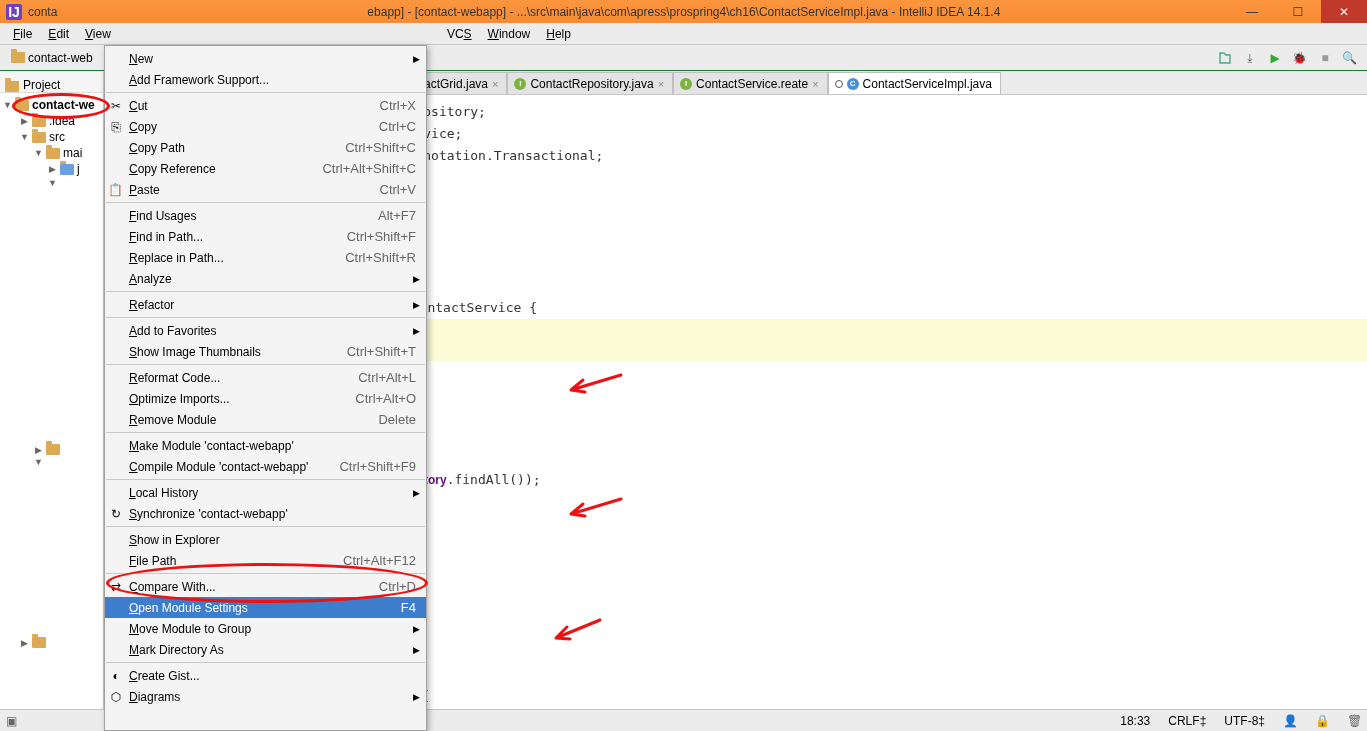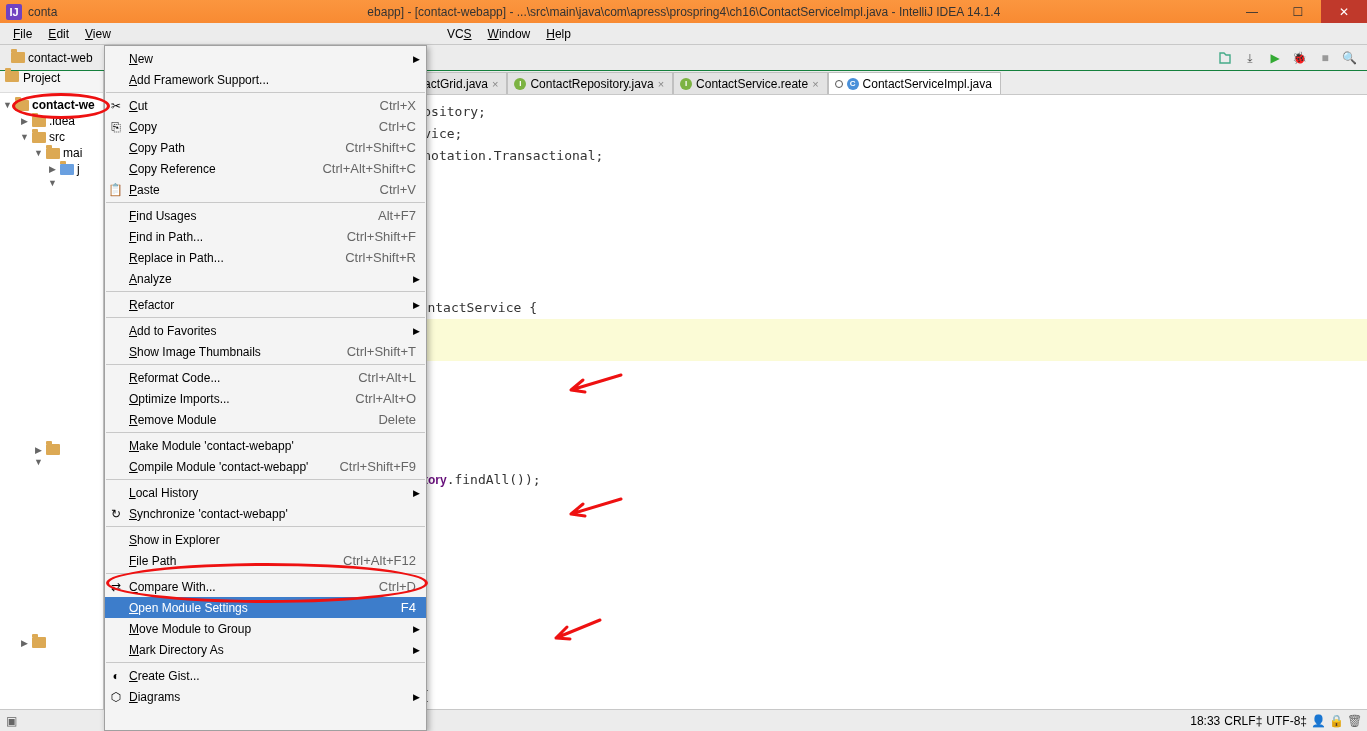--- a/index.html
+++ b/index.html
@@ -1,20 +1,20 @@
 <!DOCTYPE html>
 <html><head>
 <meta charset="utf-8">
 <style>
 * { margin:0; padding:0; box-sizing:border-box; font-family:"Segoe UI",Arial,sans-serif; font-size:12px; }
 body { background:#f0f0f0; width:1367px; height:731px; overflow:hidden; position:relative; }
 
 
 .titlebar { height:23px; background:linear-gradient(#fb963f,#f88a32); display:flex; align-items:center; color:#333; padding-left:6px; position:relative; }
-.titlebar .logo { width:16px;height:16px;background:#6f42c1;border-radius:2px;margin-right:6px;display:inline-flex;align-items:center;justify-content:center;color:#fff;font-weight:bold;font-size:11px;}
+.titlebar .logo { width:16px;height:16px;background:#6f42c1;border-radius:2px;margin-right:6px;display:inline-flex;align-items:center;justify-content:center;color:#fff;font-weight:bold;font-size:14px;}
 .titlebar .ttxt { font-size:12px; white-space:nowrap; overflow:hidden; }
 .winbtns { position:absolute; right:0; top:0; height:23px; display:flex;}
 .winbtn { width:46px; height:23px; display:flex;align-items:center;justify-content:center;color:#fff;}
 .winbtn.min,.winbtn.max{background:transparent;color:#333;}
 .winbtn.close{background:#c0392b;}
 
 
 .menubar { height:22px; background:#ececec; display:flex; align-items:center; padding:0 6px; gap:2px; border-bottom:1px solid #c8c8c8;}
 .menubar span { padding:2px 7px; cursor:default; }
 .menubar span u { text-decoration:underline; }
@@ -23,21 +23,21 @@
 .toolbar { height:26px; background:#ececec; display:flex; align-items:center; padding:0 6px; border-bottom:1px solid #15803d; }
 .crumb { padding:2px 5px; display:flex;align-items:center;gap:3px;}
 .folder-icon{width:14px;height:11px;background:#dca954;border-radius:1px;position:relative;display:inline-block;}
 .folder-icon::before{content:"";position:absolute;top:-3px;left:0;width:6px;height:3px;background:#dca954;border-radius:1px 1px 0 0;}
 .toolbar-right{margin-left:auto;display:flex;gap:3px;align-items:center;}
 .tbtn{width:22px;height:22px;display:flex;align-items:center;justify-content:center;color:#555;}
 
 
 .main { display:flex; height:638px; }
 .sidebar { width:104px; background:#fff; border-right:1px solid #c8c8c8; position:relative;}
-.proj-btn{ height:22px;display:flex;align-items:flex-start;gap:4px;padding:0 5px;border-bottom:1px solid #ddd;background:#f5f5f5;}
+.proj-btn{ height:22px;display:flex;align-items:flex-end;gap:4px;padding:0 5px;border-bottom:1px solid #ddd;background:#f5f5f5;}
 .tree{padding:4px 0;}
 .tree-row{display:flex;align-items:center;gap:3px;padding:1px 3px;white-space:nowrap;}
 .indent1{padding-left:20px;} .indent2{padding-left:34px;} .indent3{padding-left:48px;}
 .expander{width:9px;font-size:9px;color:#666;display:inline-block;text-align:center;}
 
 
 .editor { flex:1; background:#fff; display:flex; flex-direction:column; position:relative;}
 .tabs { height:24px; display:flex; align-items:end; background:#ececec; padding-left:2px; gap:0; border-bottom:1px solid #c8c8c8;}
 .tab{height:22px;padding:0 8px 0 6px;display:flex;align-items:center;gap:4px;background:#e3e3e3;border:1px solid #c0c0c0;border-bottom:none;position:relative;font-size:11px;}
 .tab.active{background:#fff;}
@@ -59,21 +59,21 @@
 .ctxitem .sub{position:absolute;right:6px;font-size:9px;}
 .ctxicon{position:absolute;left:4px;width:14px;height:14px;display:flex;align-items:center;justify-content:center;}
 .sep{height:1px;background:#c8c8c8;margin:2px 1px;}
 
 
 .redann{position:absolute;pointer-events:none;z-index:60;}
 .red-ellipse{border:3px solid #e11;border-radius:50%;}
 
 
 .status{height:22px;background:#ececec;border-top:1px solid #c8c8c8;display:flex;align-items:center;padding:0 6px;font-size:11px;}
-.status .right{margin-left:auto;display:flex;gap:4px;align-items:center;}
+.status .right{margin-left:auto;display:flex;gap:18px;align-items:center;}
 .sbico{width:14px;height:14px;color:#666;}
 </style>
 </head>
 <body>
 
 <div class="titlebar">
   <span class="logo">IJ</span>
   <span>conta</span>
   <span class="ttxt" style="margin-left:310px">ebapp] - [contact-webapp] - ...\src\main\java\com\apress\prospring4\ch16\ContactServiceImpl.java - IntelliJ IDEA 14.1.4</span>
   <div class="winbtns">

